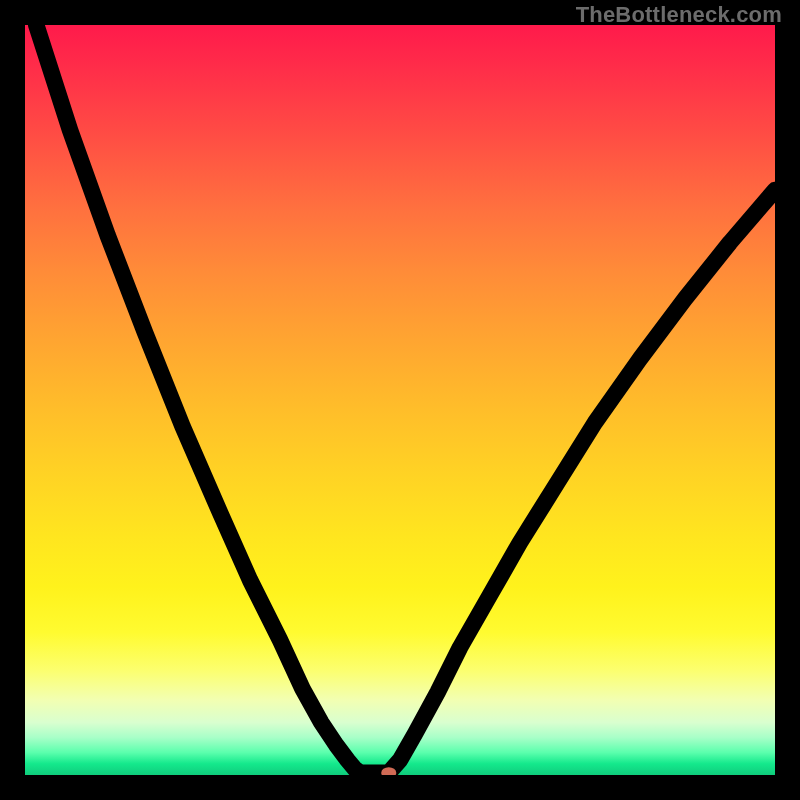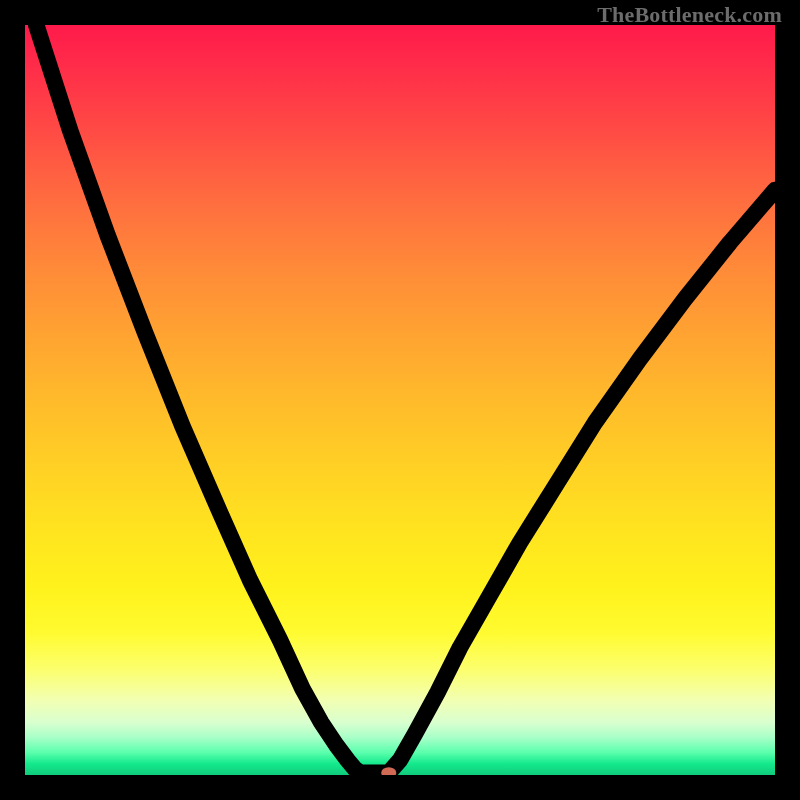--- a/index.html
+++ b/index.html
@@ -7,21 +7,21 @@
   .frame {
     position: relative;
     width: 800px;
     height: 800px;
     background: #000;
   }
   .watermark {
     position: absolute;
     top: 2px;
     right: 18px;
-    font-family: Liberation Serif, serif;
+    font-family: Liberation Sans, sans-serif;
     font-size: 22px;
     font-weight: 600;
     color: #6c6c6c;
     letter-spacing: 0.2px;
   }
   .plot-area {
     position: absolute;
     left: 25px;
     top: 25px;
     width: 750px;

